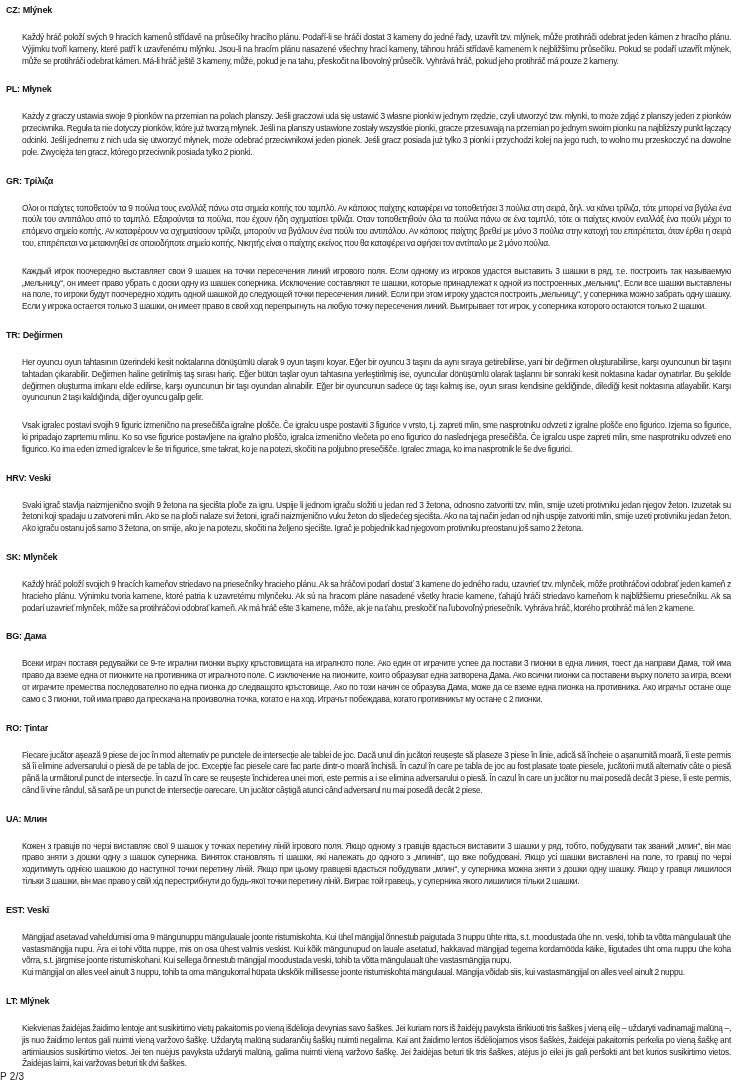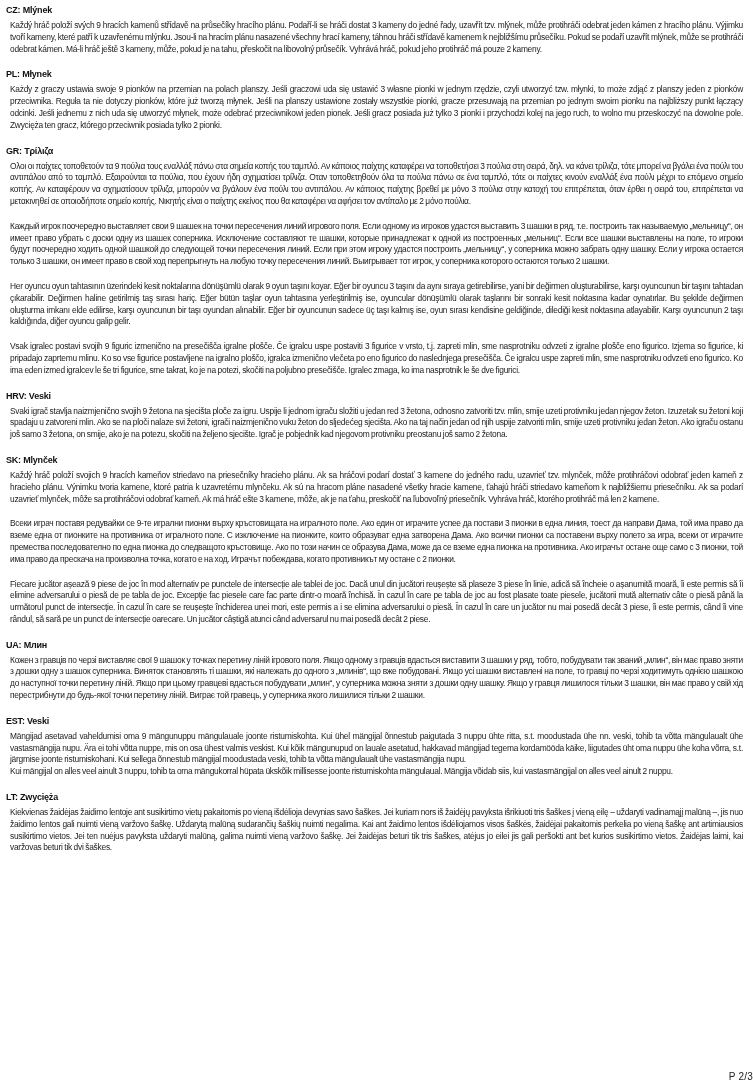--- a/index.html
+++ b/index.html
@@ -23,35 +23,35 @@
   }
   section.rules-section h2 {
     margin: 0 0 1px 0;
     font-size: 9px;
     line-height: 12px;
     font-weight: bold;
     color: #111111;
     letter-spacing: -0.2px;
   }
   section.rules-section p {
-    margin: 4px;
+    margin: 16px;
     font-size: 8.4px;
     line-height: 11.8px;
     text-align: justify;
     letter-spacing: -0.25px;
     word-spacing: -0.4px;
     color: #1c1c1c;
     white-space: pre-line;
   }
   .footer {
     position: absolute;
     left: 0;
     right: 0;
     bottom: 10px;
-    text-align: right;
+    text-align: left;
     font-size: 10px;
     color: #222222;
     letter-spacing: 0.2px;
   }
 </style>
 </head>
 <body>
 
 <div class="page">
 
@@ -68,56 +68,59 @@
   <section class="rules-section">
     <h2>GR: Τρίλιζα</h2>
     <p>Ολοι οι παίχτες τοποθετούν τα 9 πούλια τους εναλλάξ πάνω στα σημεία κοπής του ταμπλό. Αν κάποιος παίχτης καταφέρει να τοποθετήσει 3 πούλια στη σειρά, δηλ. να κάνει τρίλιζα, τότε μπορεί να βγάλει ένα πούλι του αντιπάλου από το ταμπλό. Εξαιρούνται τα πούλια, που έχουν ήδη σχηματίσει τρίλιζα. Οταν τοποθετηθούν όλα τα πούλια πάνω σε ένα ταμπλό, τότε οι παίχτες κινούν εναλλάξ ένα πούλι μέχρι το επόμενο σημείο κοπής. Αν καταφέρουν να σχηματίσουν τρίλιζα, μπορούν να βγάλουν ένα πούλι του αντιπάλου. Αν κάποιος παίχτης βρεθεί με μόνο 3 πούλια στην κατοχή του επιτρέπεται, όταν έρθει η σειρά του, επιτρέπεται να μετακινηθεί σε οποιοδήποτε σημείο κοπής. Νικητής είναι ο παίχτης εκείνος που θα καταφέρει να αφήσει τον αντίπαλο με 2 μόνο πούλια.</p>
   </section>
 
   <section class="rules-section">
     <p>Каждый игрок поочередно выставляет свои 9 шашек на точки пересечения линий игрового поля. Если одному из игроков удастся выставить 3 шашки в ряд, т.е. построить так называемую „мельницу“, он имеет право убрать с доски одну из шашек соперника. Исключение составляют те шашки, которые принадлежат к одной из построенных „мельниц“. Если все шашки выставлены на поле, то игроки будут поочередно ходить одной шашкой до следующей точки пересечения линий. Если при этом игроку удастся построить „мельницу“, у соперника можно забрать одну шашку. Если у игрока остается только 3 шашки, он имеет право в свой ход перепрыгнуть на любую точку пересечения линий. Выигрывает тот игрок, у соперника которого остаются только 2 шашки.</p>
   </section>
 
   <section class="rules-section">
+    <h2>TR: Değirmen</h2>
     <p>Her oyuncu oyun tahtasının üzerindeki kesit noktalarına dönüşümlü olarak 9 oyun taşını koyar. Eğer bir oyuncu 3 taşını da aynı sıraya getirebilirse, yani bir değirmen oluşturabilirse, karşı oyuncunun bir taşını tahtadan çıkarabilir. Değirmen haline getirilmiş taş sırası hariç. Eğer bütün taşlar oyun tahtasına yerleştirilmiş ise, oyuncular dönüşümlü olarak taşlarını bir sonraki kesit noktasına kadar oynatırlar. Bu şekilde değirmen oluşturma imkanı elde edilirse, karşı oyuncunun bir taşı oyundan alınabilir. Eğer bir oyuncunun sadece üç taşı kalmış ise, oyun sırası kendisine geldiğinde, dilediği kesit noktasına atlayabilir. Karşı oyuncunun 2 taşı kaldığında, diğer oyuncu galip gelir.</p>
   </section>
 
   <section class="rules-section">
     <p>Vsak igralec postavi svojih 9 figuric izmenično na presečišča igralne plošče. Če igralcu uspe postaviti 3 figurice v vrsto, t.j. zapreti mlin, sme nasprotniku odvzeti z igralne plošče eno figurico. Izjema so figurice, ki pripadajo zaprtemu mlinu. Ko so vse figurice postavljene na igralno ploščo, igralca izmenično vlečeta po eno figurico do naslednjega presečišča. Če igralcu uspe zapreti mlin, sme nasprotniku odvzeti eno figurico. Ko ima eden izmed igralcev le še tri figurice, sme takrat, ko je na potezi, skočiti na poljubno presečišče. Igralec zmaga, ko ima nasprotnik le še dve figurici.</p>
   </section>
 
   <section class="rules-section">
     <h2>HRV: Veski</h2>
     <p>Svaki igrač stavlja naizmjenično svojih 9 žetona na sjecišta ploče za igru. Uspije li jednom igraču složiti u jedan red 3 žetona, odnosno zatvoriti tzv. mlin, smije uzeti protivniku jedan njegov žeton. Izuzetak su žetoni koji spadaju u zatvoreni mlin. Ako se na ploči nalaze svi žetoni, igrači naizmjenično vuku žeton do sljedećeg sjecišta. Ako na taj način jedan od njih uspije zatvoriti mlin, smije uzeti protivniku jedan žeton. Ako igraču ostanu još samo 3 žetona, on smije, ako je na potezu, skočiti na željeno sjecište. Igrač je pobjednik kad njegovom protivniku preostanu još samo 2 žetona.</p>
   </section>
 
   <section class="rules-section">
     <h2>SK: Mlynček</h2>
     <p>Každý hráč položí svojich 9 hracích kameňov striedavo na priesečníky hracieho plánu. Ak sa hráčovi podarí dostať 3 kamene do jedného radu, uzavrieť tzv. mlynček, môže protihráčovi odobrať jeden kameň z hracieho plánu. Výnimku tvoria kamene, ktoré patria k uzavretému mlynčeku. Ak sú na hracom pláne nasadené všetky hracie kamene, ťahajú hráči striedavo kameňom k najbližšiemu priesečníku. Ak sa podarí uzavrieť mlynček, môže sa protihráčovi odobrať kameň. Ak má hráč ešte 3 kamene, môže, ak je na ťahu, preskočiť na ľubovoľný priesečník. Vyhráva hráč, ktorého protihráč má len 2 kamene.</p>
   </section>
 
   <section class="rules-section">
+    <h2>BG: Дама</h2>
     <p>Всеки играч поставя редувайки се 9-те игрални пионки върху кръстовищата на игралното поле.  Ако един от играчите успее да постави 3 пионки в една линия, тоест да направи Дама, той има право да вземе една от пионките на противника от игралното поле.  С изключение на пионките, които образуват една затворена  Дама.  Ако всички пионки са поставени върху полето за игра, всеки от играчите премества последователно по една пионка до следващото кръстовище.  Ако по този начин се образува Дама, може да се вземе една пионка на противника.  Ако играчът остане още само с 3 пионки, той има право да прескача на произволна точка, когато е на ход.  Играчът побеждава, когато противникът му остане с 2 пионки.</p>
   </section>
 
   <section class="rules-section">
+    <h2>RO: Țintar</h2>
     <p>Fiecare jucător așează 9 piese de joc în mod alternativ pe punctele de intersecție ale tablei de joc. Dacă unul din jucători reușește să plaseze 3 piese în linie, adică să încheie o așanumită moară, îi este permis să îi elimine adversarului o piesă de pe tabla de joc. Excepție fac piesele care fac parte dintr-o moară închisă. În cazul în care pe tabla de joc au fost plasate toate piesele, jucătorii mută alternativ câte o piesă până la următorul punct de intersecție. În cazul în care se reușește  închiderea unei mori, este permis a i se elimina adversarului o piesă.  În cazul în care un jucător nu mai posedă decât 3 piese, îi este permis, când îi vine rândul, să sară pe un punct de intersecție oarecare. Un jucător câștigă atunci când adversarul nu mai posedă decât 2 piese.</p>
   </section>
 
   <section class="rules-section">
     <h2>UA: Млин</h2>
     <p>Кожен з гравців по черзі виставляє свої 9 шашок у точках перетину ліній ігрового поля. Якщо одному з гравців вдасться виставити 3 шашки у ряд, тобто, побудувати  так званий „млин“, він має право зняти з дошки одну з шашок суперника. Виняток становлять ті шашки, які належать до одного з „млинів“, що вже побудовані. Якщо усі шашки виставлені на поле, то гравці по черзі ходитимуть однією шашкою до наступної точки перетину ліній. Якщо при цьому гравцеві вдасться побудувати „млин“, у суперника можна зняти з дошки одну шашку. Якщо у гравця лишилося тільки 3 шашки, він має право у свій хід перестрибнути до будь-якої точки перетину ліній. Виграє той гравець, у суперника якого лишилися тільки 2 шашки.</p>
   </section>
 
   <section class="rules-section">
     <h2>EST: Veski</h2>
     <p>Mängijad asetavad vaheldumisi oma 9 mängunuppu mängulauale joonte ristumiskohta. Kui ühel mängijal õnnestub paigutada 3 nuppu ühte ritta, s.t. moodustada ühe nn. veski, tohib ta võtta mängulaualt ühe vastasmängija nupu. Ära ei tohi võtta nuppe, mis on osa ühest valmis veskist. Kui kõik mängunupud on lauale asetatud, hakkavad mängijad tegema kordamööda käike, liigutades üht oma nuppu ühe koha võrra, s.t. järgmise joonte ristumiskohani. Kui sellega õnnestub mängijal moodustada veski, tohib ta võtta mängulaualt ühe vastasmängija nupu.
 Kui mängijal on alles veel ainult 3 nuppu, tohib ta oma mängukorral hüpata ükskõik millisesse joonte ristumiskohta mängulaual. Mängija võidab siis, kui vastasmängijal on alles veel ainult 2 nuppu.</p>
   </section>
 
   <section class="rules-section">
-    <h2>LT: Zwycięża</h2>
+    <h2>LT: Mlýnek</h2>
     <p>Kiekvienas žaidėjas žaidimo lentoje ant susikirtimo vietų pakaitomis po vieną išdėlioja devynias savo šaškes. Jei kuriam nors iš žaidėjų pavyksta išrikiuoti tris šaškes į vieną eilę – uždaryti vadinamąjį malūną –, jis nuo žaidimo lentos gali nuimti vieną varžovo šaškę. Uždarytą malūną sudarančių šaškių nuimti negalima. Kai ant žaidimo lentos išdėliojamos visos šaškės, žaidėjai pakaitomis perkelia po vieną šaškę ant artimiausios susikirtimo vietos. Jei ten nuėjus pavyksta uždaryti malūną, galima nuimti vieną varžovo šaškę. Jei žaidėjas beturi tik tris šaškes, atėjus jo eilei jis gali peršokti ant bet kurios susikirtimo vietos. Žaidėjas laimi, kai varžovas beturi tik dvi šaškes.</p>
   </section>
 
   <div class="footer">P 2/3</div>
 
 </div>
 
 </body></html>

